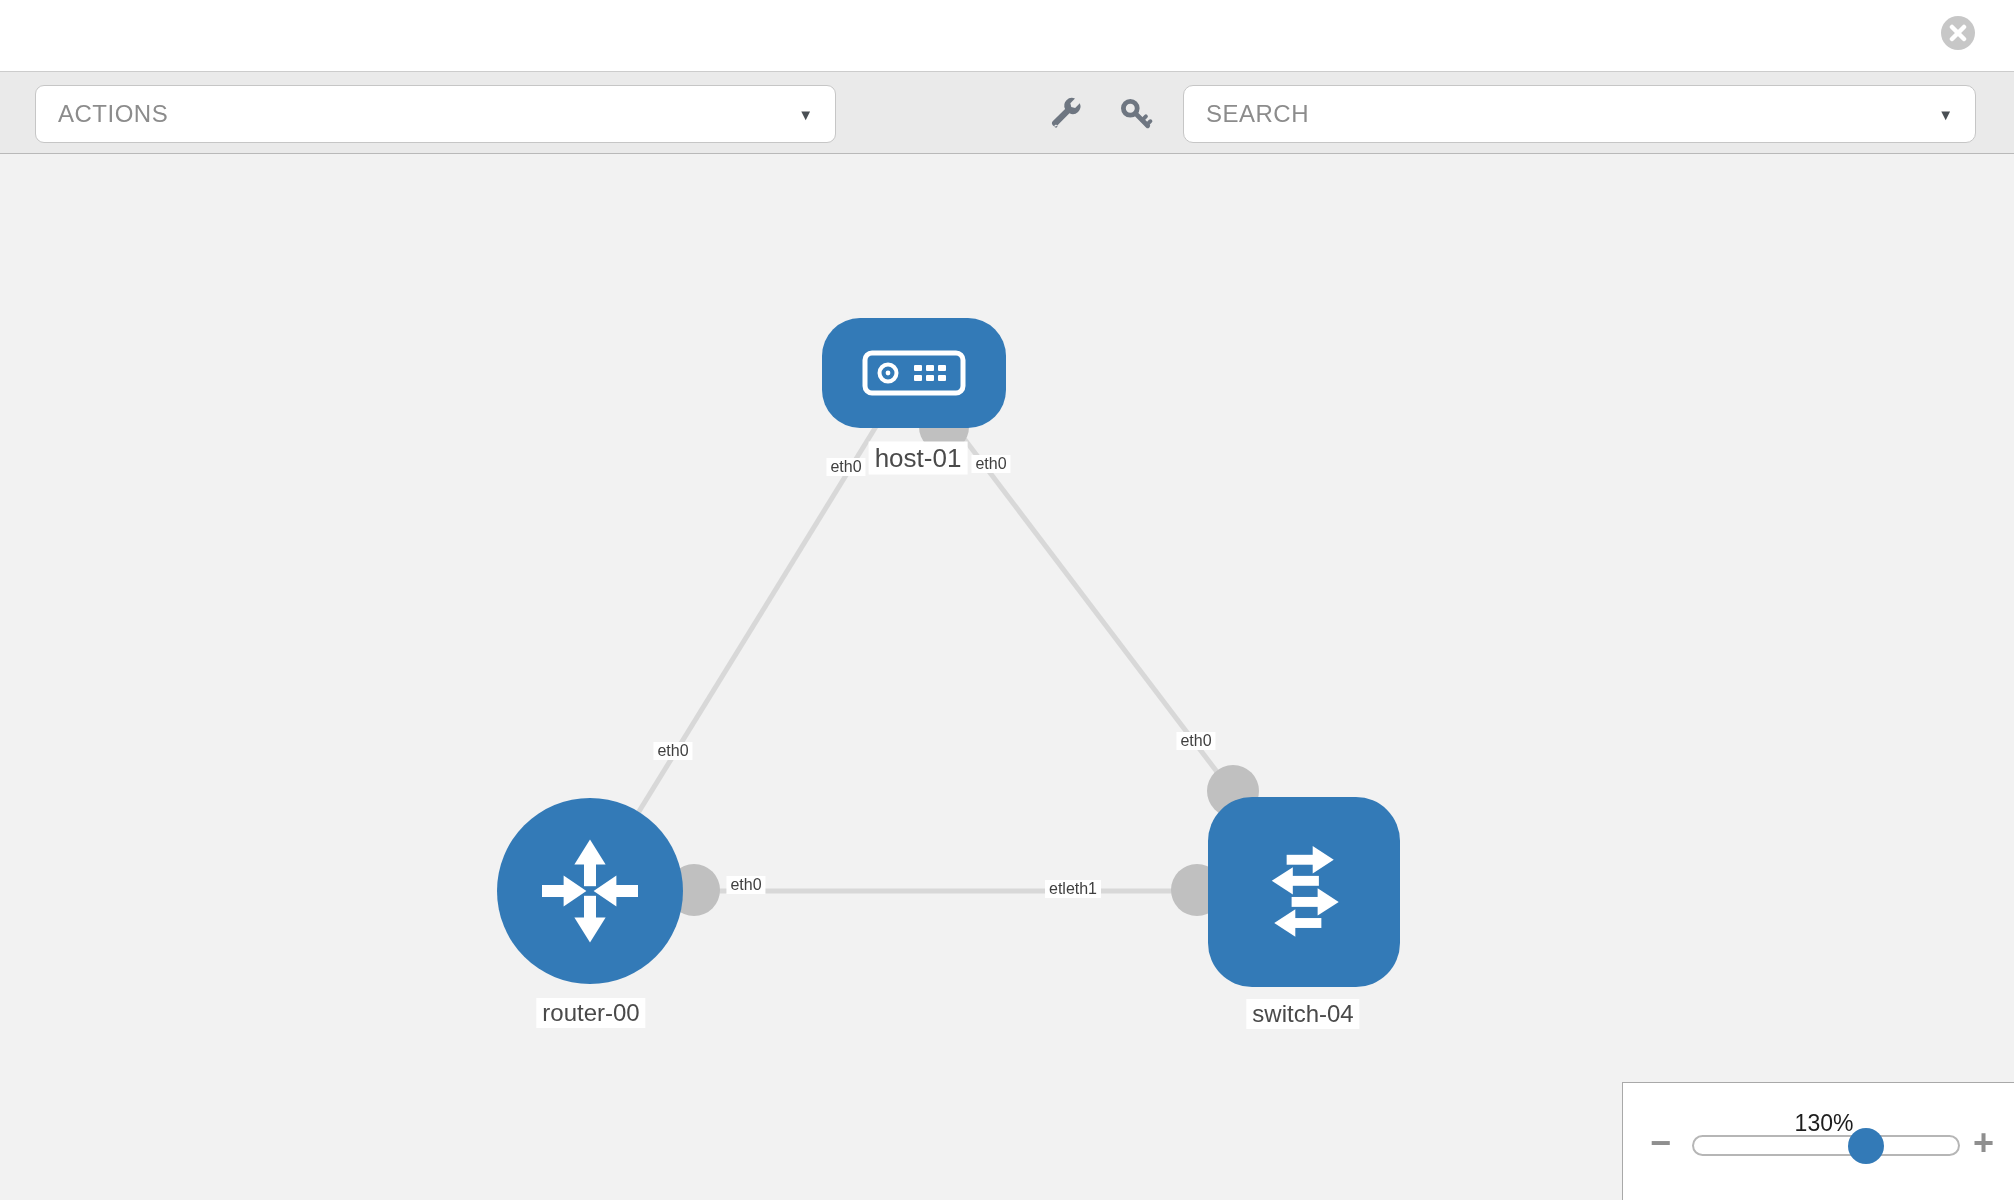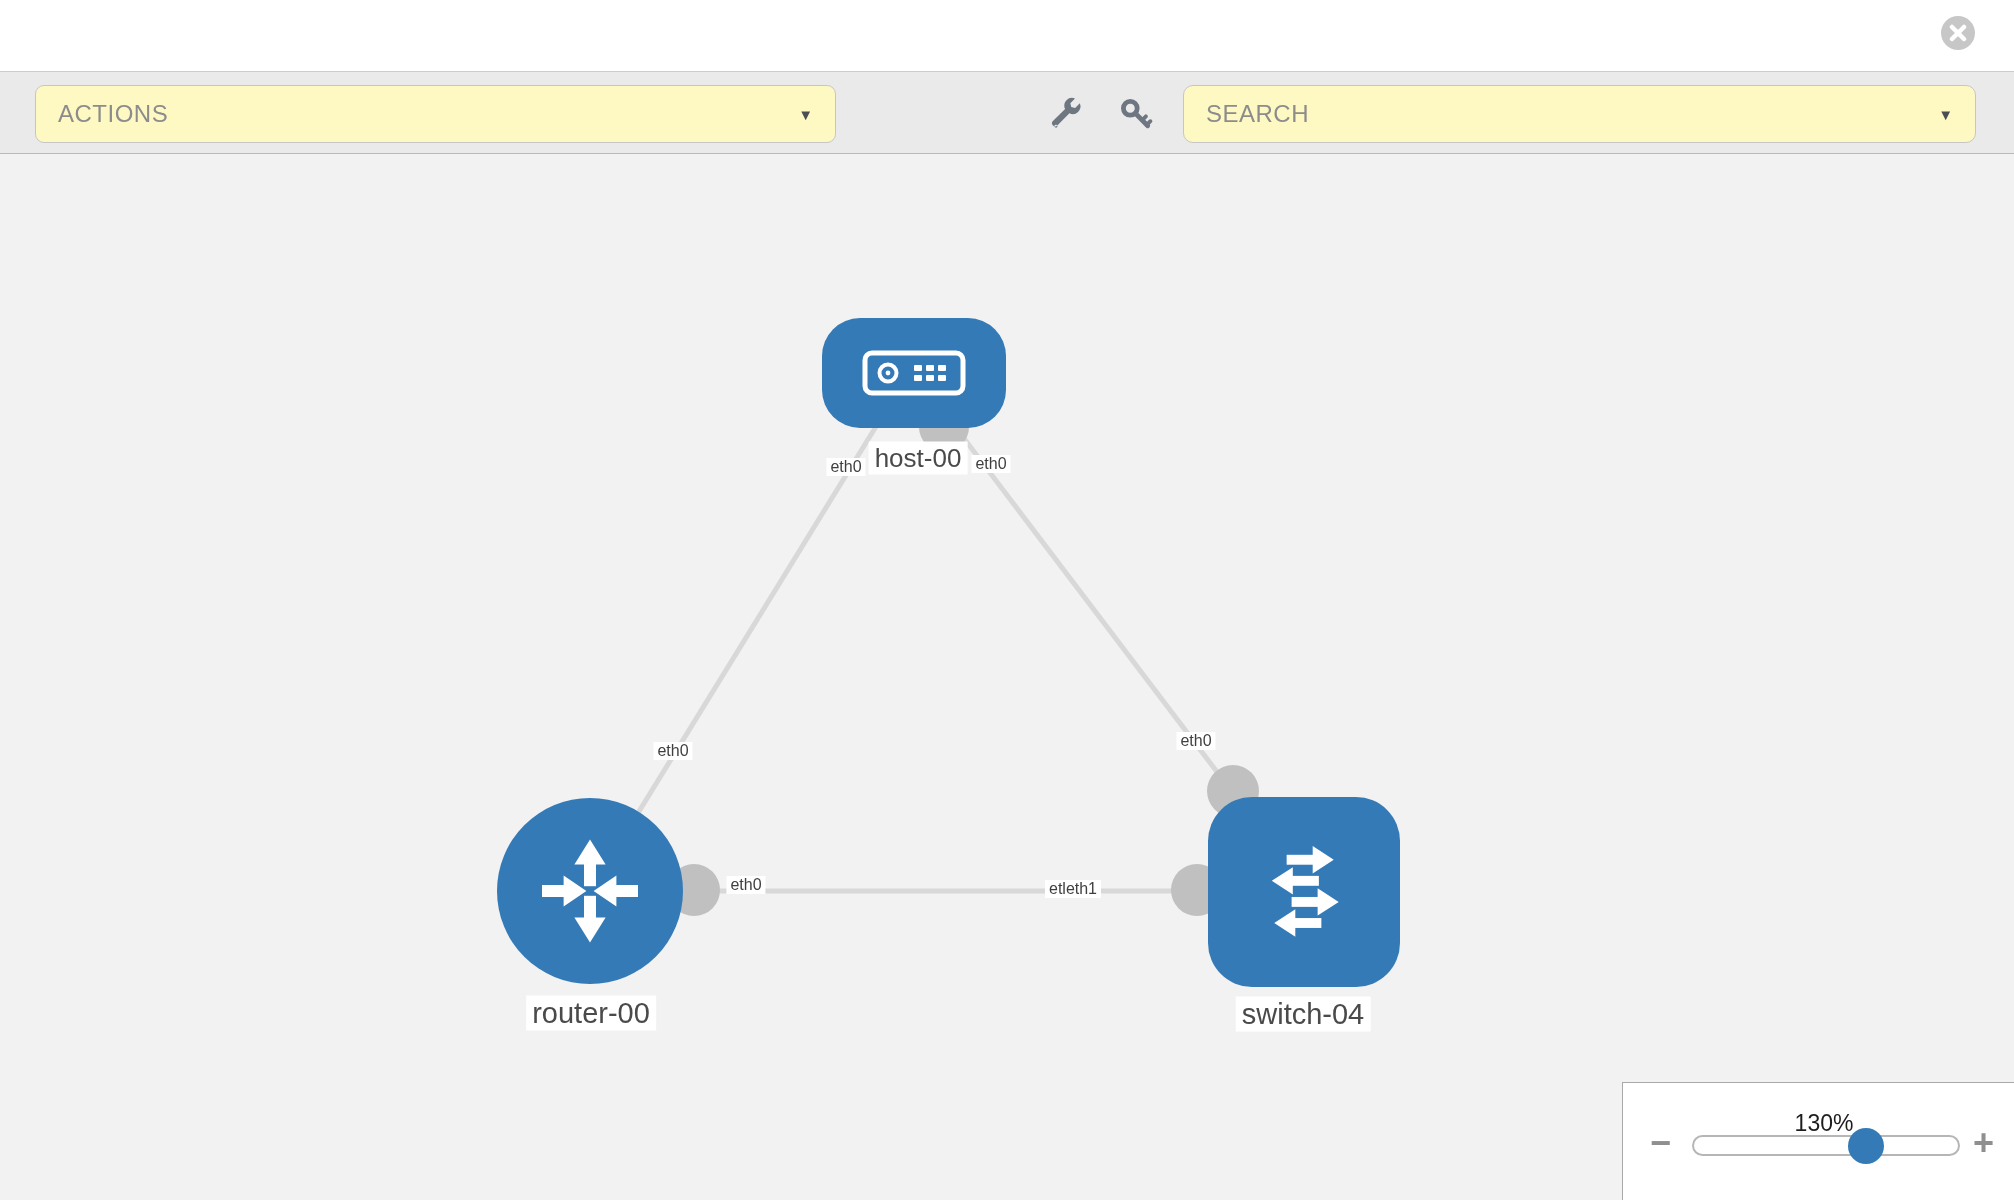--- a/index.html
+++ b/index.html
@@ -20,21 +20,21 @@
     border-radius: 50%; background: #c7c7c7; display: flex;
     align-items: center; justify-content: center; cursor: pointer;
   }
 
   
   .toolbar {
     position: relative; width: 2014px; height: 82px; background: #eaeaea;
     border-bottom: 1px solid #b9b9b9;
   }
   .select-box {
-    position: absolute; top: 13px; height: 58px; background: #fef9c3;
+    position: absolute; top: 13px; height: 58px; background: #ffffff;
     border: 1px solid #c6c6c6; border-radius: 9px;
     display: flex; align-items: center; justify-content: space-between;
     padding: 0 22px; cursor: pointer;
   }
   .select-box .select-label { font-size: 24px; color: #8c8c8c; letter-spacing: .5px; }
   .select-box .caret { font-size: 15px; color: #4a4f54; }
   .actions-box { left: 35px;  width: 801px; }
   .search-box  { left: 1183px; width: 793px; border-radius: 10px; }
   .tool-icon-btn {
     position: absolute; top: 13px; width: 58px; height: 58px;
@@ -50,21 +50,21 @@
   }
   .links-svg { position: absolute; left: 0; top: 0; }
 
   .node { position: absolute; background: #337ab7; display: flex; align-items: center; justify-content: center; cursor: pointer; }
   .node-host   { left: 822px;  top: 164px; width: 184px; height: 110px; border-radius: 38px; }
   .node-router { left: 497px;  top: 644px; width: 186px; height: 186px; border-radius: 50%; }
   .node-switch { left: 1208px; top: 643px; width: 192px; height: 190px; border-radius: 44px; }
 
   .node-label {
     position: absolute; transform: translate(-50%, -50%);
-    background: #ffffff; color: #4a4a4a; font-size: 29px;
+    background: #ffffff; color: #4a4a4a; font-size: 24px;
     padding: 1px 6px; white-space: nowrap;
   }
   .label-host   { left: 918px;  top: 304px; font-size: 26px; }
   .label-router { left: 591px;  top: 859px; }
   .label-switch { left: 1303px; top: 860px; }
 
   .iface-label {
     position: absolute; transform: translate(-50%, -50%);
     background: #ffffff; color: #3f3f3f; font-size: 16px;
     padding: 0 4px; white-space: nowrap;
@@ -191,21 +191,21 @@
         <line x1="62" y1="41" x2="39" y2="41"></line>
         <polygon points="41,30 41,52 24,41" stroke="none"></polygon>
         <line x1="40" y1="58" x2="63" y2="58"></line>
         <polygon points="61,47 61,69 78,58" stroke="none"></polygon>
         <line x1="64" y1="75" x2="41" y2="75"></line>
         <polygon points="43,64 43,86 26,75" stroke="none"></polygon>
       </g>
     </svg>
   </div>
 
-  <div class="node-label label-host">host-00</div>
+  <div class="node-label label-host">host-01</div>
   <div class="node-label label-router">router-00</div>
   <div class="node-label label-switch">switch-04</div>
 
   <div class="iface-label iface-host-left">eth0</div>
   <div class="iface-label iface-host-right">eth0</div>
   <div class="iface-label iface-link-router-host">eth0</div>
   <div class="iface-label iface-link-host-switch">eth0</div>
   <div class="iface-label iface-router-right">eth0</div>
   <div class="iface-label iface-switch-left">etleth1</div>
 

